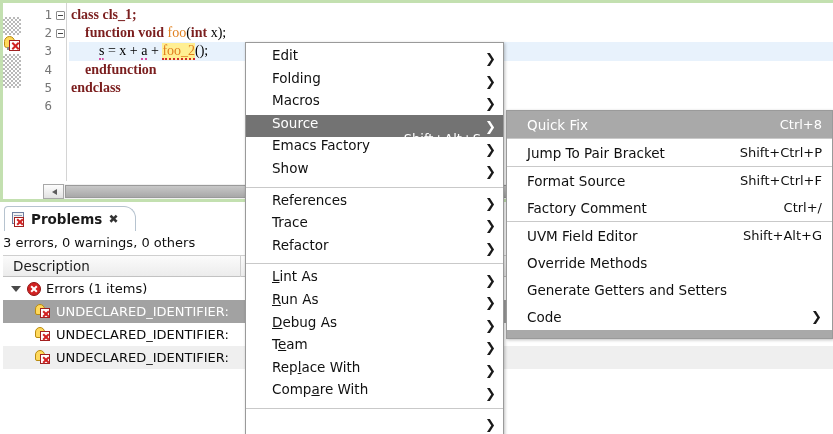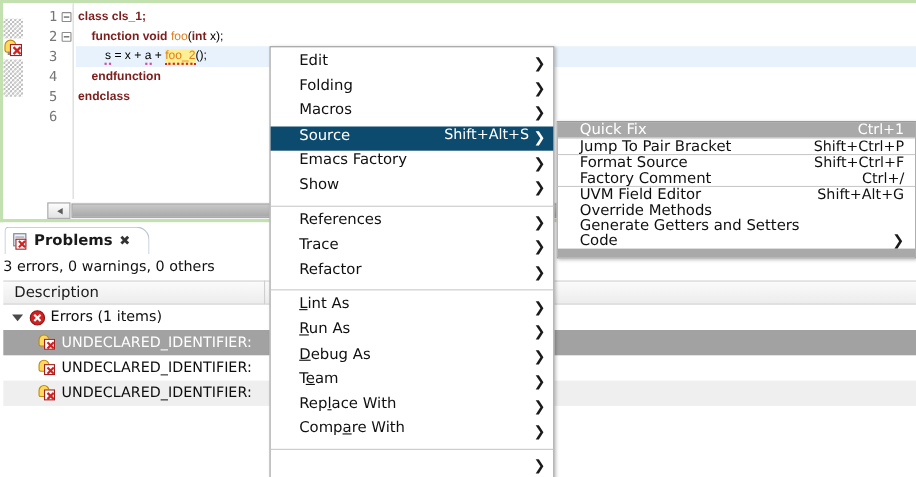--- a/index.html
+++ b/index.html
@@ -75,22 +75,22 @@
     position: absolute; right: -10px; top: 5px; width: 9px; height: 9px;
     border: 1px solid #8c8c8c; background: #fff; border-radius: 1px;
   }
   .fold:before {
     content: ""; position: absolute; left: 1px; top: 3px; width: 5px; height: 1px; background: #444;
   }
   .gsep { position: absolute; left: 63px; top: 0; bottom: 18px; width: 1px; background: #d4d4d4; }
 
   .code {
     position: absolute; left: 66px; top: 3px; right: 0; bottom: 18px;
-    font-family: Liberation Sans, sans-serif;
-    font-size: 11px; white-space: pre;
+    font-family: Liberation Serif, serif;
+    font-size: 14px; white-space: pre;
   }
   .code .cl { height: 18.2px; line-height: 18.2px; position: relative; padding-left: 2px; }
   .code .cl.cur { background: #e8f2fc; }
   .kw   { color: #7b1e1e; font-weight: bold; }
   .fn   { color: #e08020; }
   .pl   { color: #000000; }
   .hl   { background: #ffef93; color: #e08020; }
   .sq { border-bottom: 2px dotted #cf2b2b; }
   .sqp { border-bottom: 2px dotted #d44ba0; }
 
@@ -197,38 +197,38 @@
   .ctxmenu {
     position: absolute; left: 245px; top: 42px; width: 259px;
     background: #ffffff; border: 1px solid #9a9a9a;
     box-shadow: 1px 1px 3px rgba(0,0,0,.25);
     padding: 4px 0 0 0; z-index: 40;
   }
   .mi {
     position: relative; height: 22.6px; display: flex; align-items: flex-start;
     padding: 0 8px 0 26px; font-size: 13.5px; color: #101010; white-space: nowrap;
   }
-  .mi.hi { background: #0c4a6e; color: #ffffff; }
+  .mi.hi { background: #737373; color: #ffffff; flex-direction: column; }
   .mi .acc { margin-left: auto; padding-right: 14px; font-size: 13px; }
   .mi .arw {
     position: absolute; right: 7px; top: 50%; transform: translateY(-50%);
     font-size: 13px; font-weight: bold; color: #1a1a1a;
   }
   .mi.hi .arw { color: #ffffff; }
   .msep { height: 1px; background: #c9c9c9; margin: 4px 0; }
   .u { text-decoration: underline; }
 
   
   .submenu {
     position: absolute; left: 506px; top: 110px; width: 327px;
     background: #ffffff; border: 1px solid #9a9a9a;
     box-shadow: 1px 1px 3px rgba(0,0,0,.25); z-index: 50;
   }
   .smi {
-    position: relative; height: 14px; display: flex; align-items: center;
+    position: relative; height: 27px; display: flex; align-items: center;
     padding: 0 10px 0 20px; font-size: 13.5px; color: #101010; white-space: nowrap;
   }
   .smi.hi { background: #a9a9a9; color: #ffffff; }
   .smi .acc { margin-left: auto; font-size: 13px; }
   .smi .arw { margin-left: auto; font-size: 13px; font-weight: bold; color: #1a1a1a; }
   .smsep { height: 1px; background: #c9c9c9; }
   .sm-foot { height: 8px; background: #a9a9a9; }
 </style>
 </head>
 <body>
@@ -398,21 +398,21 @@
       </div>
       <div class="msep"></div>
       <div class="mi">
         <span class="arw">❯</span>
       </div>
     </div>
 
   <div class="submenu" id="submenu">
   <div class="smi hi">
         <span>Quick Fix</span>
-        <span class="acc">Ctrl+1</span>
+        <span class="acc">Ctrl+8</span>
       </div>
       <div class="smsep"></div>
       <div class="smi">
         <span>Jump To Pair Bracket</span>
         <span class="acc">Shift+Ctrl+P</span>
       </div>
       <div class="smsep"></div>
       <div class="smi">
         <span>Format Source</span>
         <span class="acc">Shift+Ctrl+F</span>

